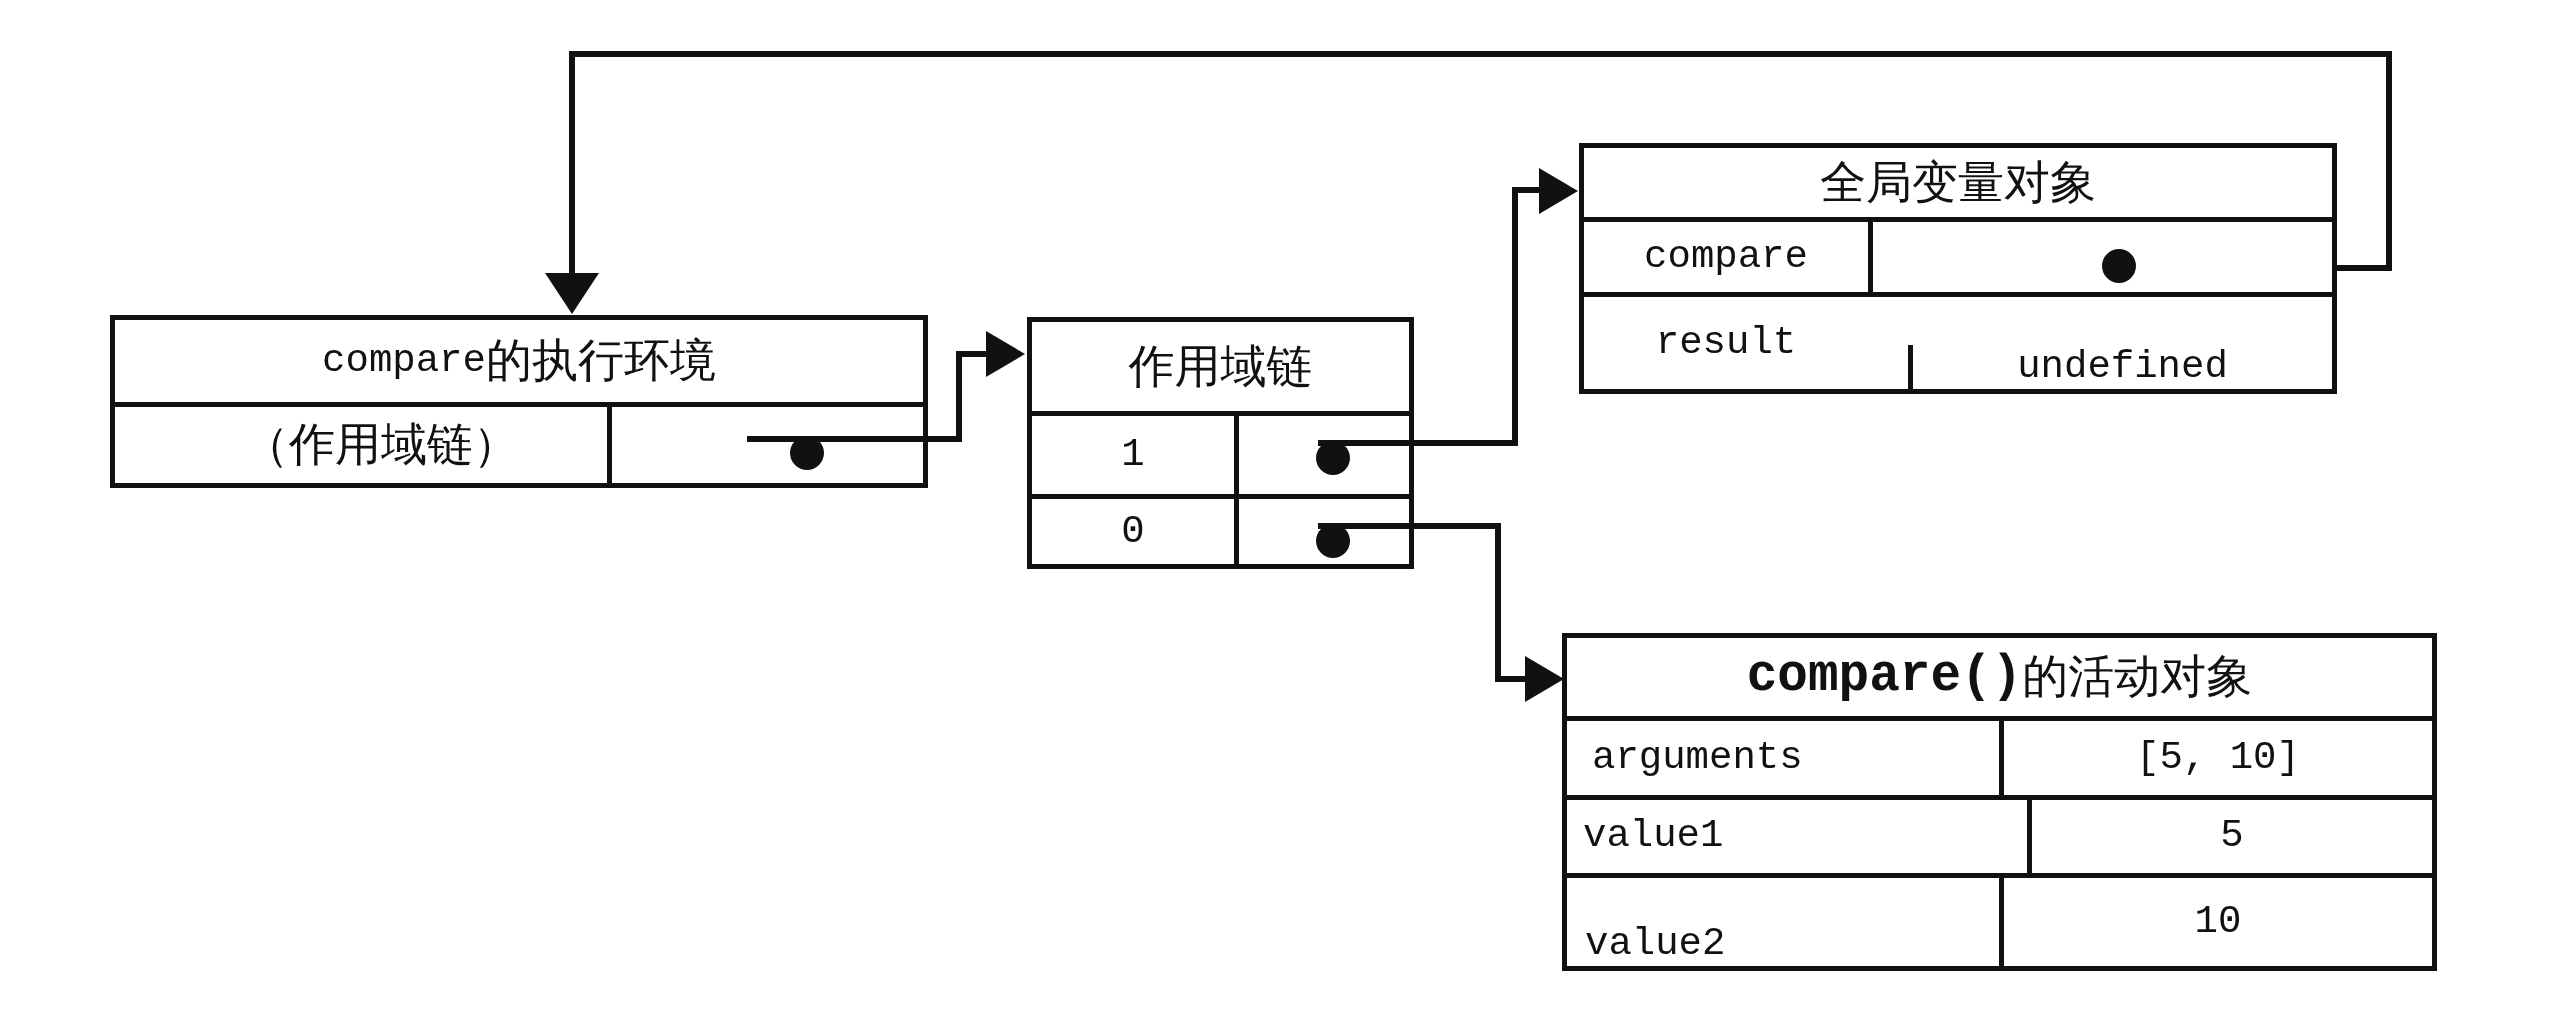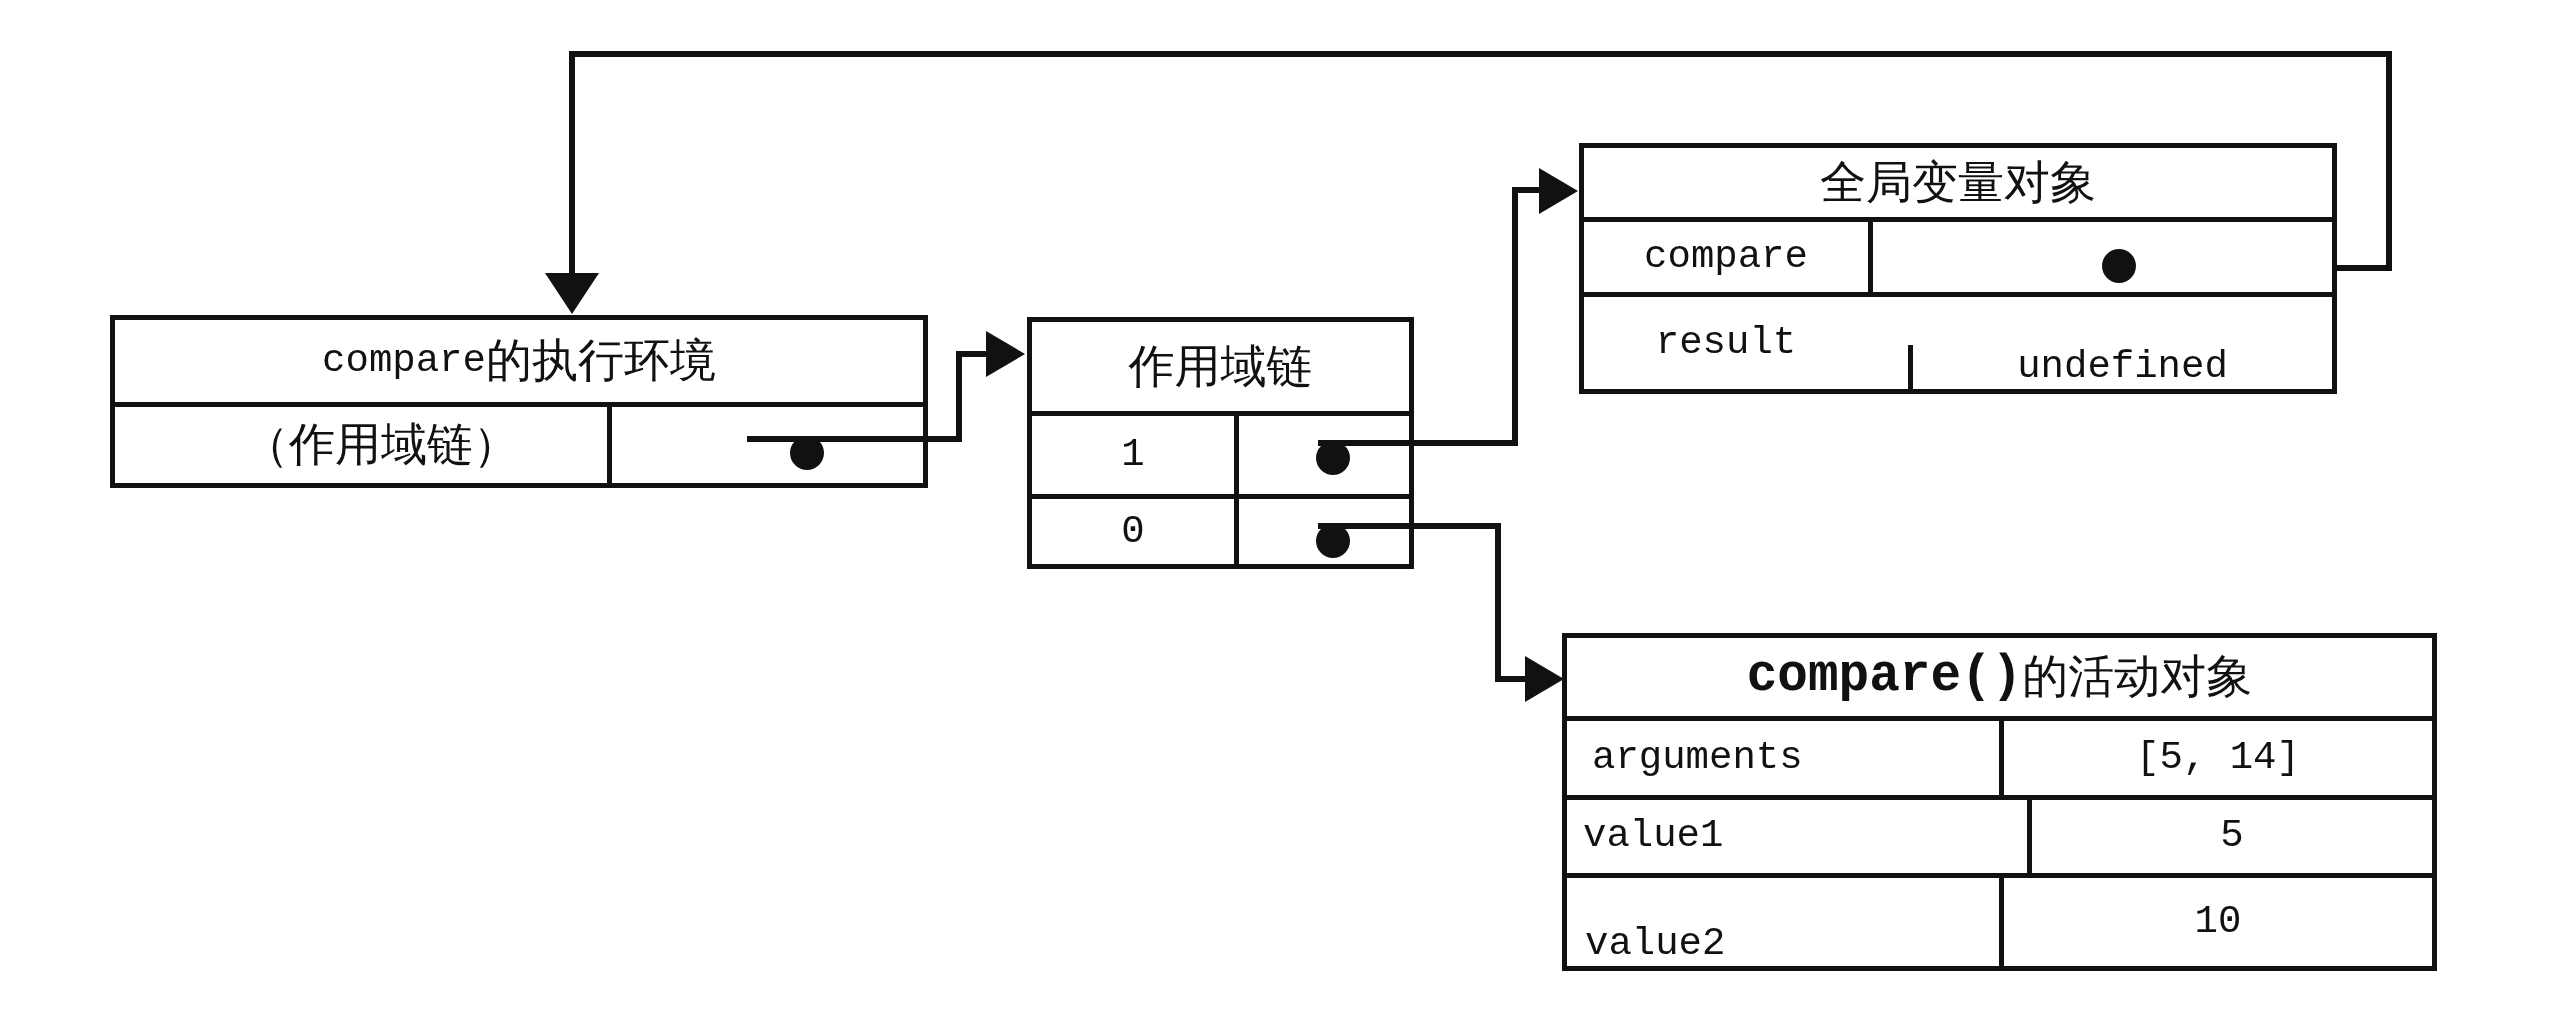--- a/index.html
+++ b/index.html
@@ -194,21 +194,21 @@
       <div class="cell" style="flex:1;">
         <span class="mono-b">compare()</span>
           <span class="cjk"> 的活动对象</span>
       </div>
     </div>
     <div class="row" style="height:83px;">
       <div class="cell" style="width:432px; justify-content:flex-start; padding-left:25px;">
         <span class="mono">arguments</span>
       </div>
       <div class="cell divider" style="flex:1;">
-        <span class="mono">[5, 14]</span>
+        <span class="mono">[5, 10]</span>
       </div>
     </div>
     <div class="row" style="height:82px;">
       <div class="cell" style="width:460px; justify-content:flex-start; padding-left:16px;">
         <span class="mono">value1</span>
       </div>
       <div class="cell divider" style="flex:1;">
         <span class="mono">5</span>
       </div>
     </div>

